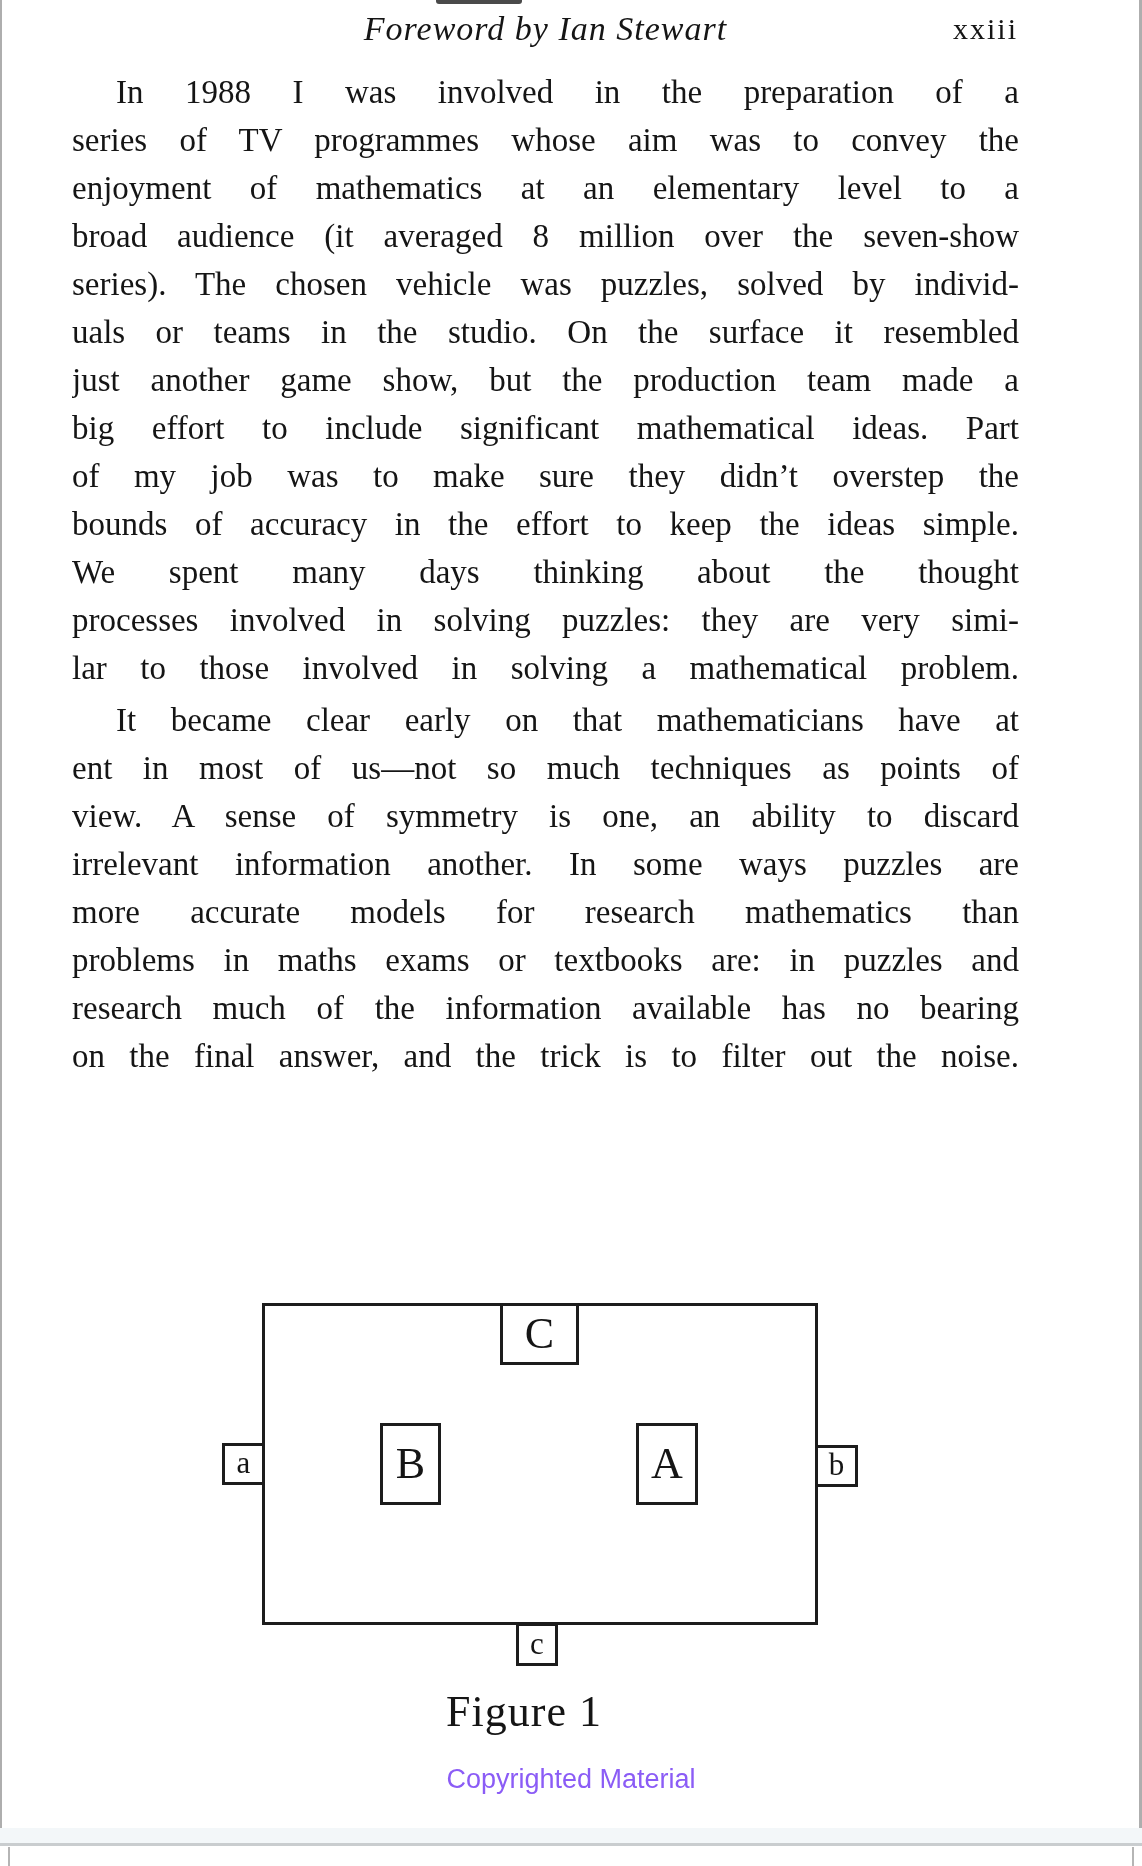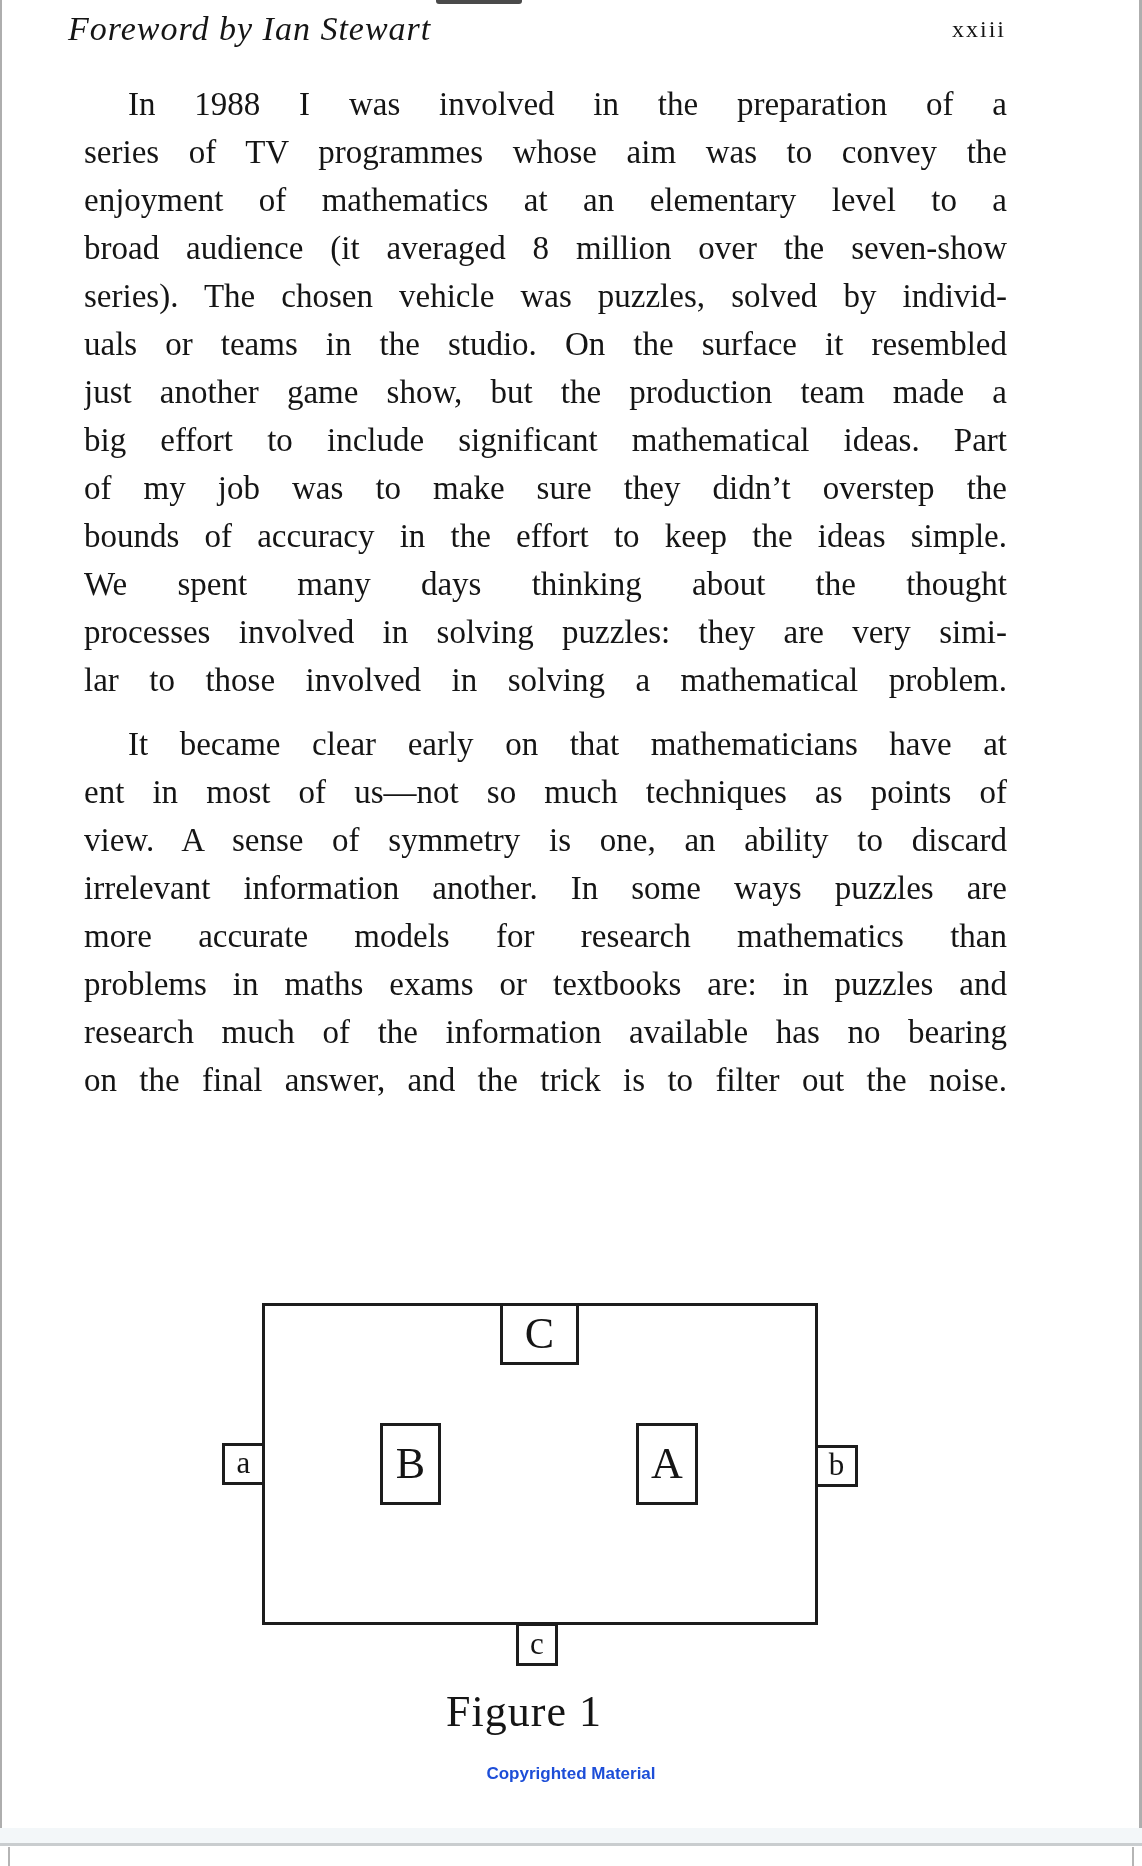--- a/index.html
+++ b/index.html
@@ -22,35 +22,35 @@
   #scan-artifact {
     position: absolute; left: 436px; top: 0; width: 86px; height: 4px;
     background: #2a2a2a; border-radius: 0 0 3px 3px; opacity: .85;
   }
 
   
   #header {
     position: absolute; left: 68px; top: 6px; width: 955px; height: 46px;
   }
   #page-title {
-    display: block; text-align: left;
+    display: block; text-align: center;
     font-style: italic; font-size: 34px; line-height: 46px;
     letter-spacing: 1px;
   }
   #page-number {
-    position: absolute; right: 17px; top: 0;
-    font-style: normal; font-size: 24px; line-height: 46px;
+    position: absolute; right: 5px; top: 0;
+    font-style: normal; font-size: 30px; line-height: 46px;
     letter-spacing: 2px;
   }
 
   
   #body-text {
     position: absolute; left: 68px; top: 64px; width: 955px;
   }
-  .para { margin: 16px; }
+  .para { margin: 4px; }
   .line {
     font-size: 33px; line-height: 48px; height: 48px;
     text-align: justify; text-align-last: justify;
     overflow: hidden; white-space: normal;
   }
   .para .line:first-child { text-indent: 44px; }
   .line.no-just { text-align: left; text-align-last: left; }
 
   
   .fig-box { position: absolute; background: #ffffff; border: 3px solid #1c1c1c; box-sizing: border-box;
@@ -66,22 +66,22 @@
 
   #figure-caption {
     position: absolute; left: 246px; top: 1686px; width: 556px;
     text-align: center; font-size: 44px; letter-spacing: 1px;
   }
 
   
   #watermark {
     position: absolute; left: 0; top: 1764px; width: 1142px;
     text-align: center;
-    font-family: "Liberation Sans", sans-serif; font-weight: bold;
-    font-size: 17px; color: #1d4ed8; letter-spacing: 0px;
+    font-family: "Liberation Sans", sans-serif; font-weight: normal;
+    font-size: 27px; color: #8b5cf6; letter-spacing: 0px;
   }
 
   
   #divider-band { position: absolute; left: 0; top: 1828px; width: 1142px; height: 15px; background: #f3f7f9; }
   #divider-line { position: absolute; left: 0; top: 1843px; width: 1142px; height: 3px; background: #c9cdcf; }
   #next-page-left  { position: absolute; left: 8px;   top: 1847px; width: 2px; height: 19px; background: #b5b5b5; }
   #next-page-right { position: absolute; left: 1132px; top: 1847px; width: 2px; height: 19px; background: #b5b5b5; }
 </style>
 </head>
 <body>

